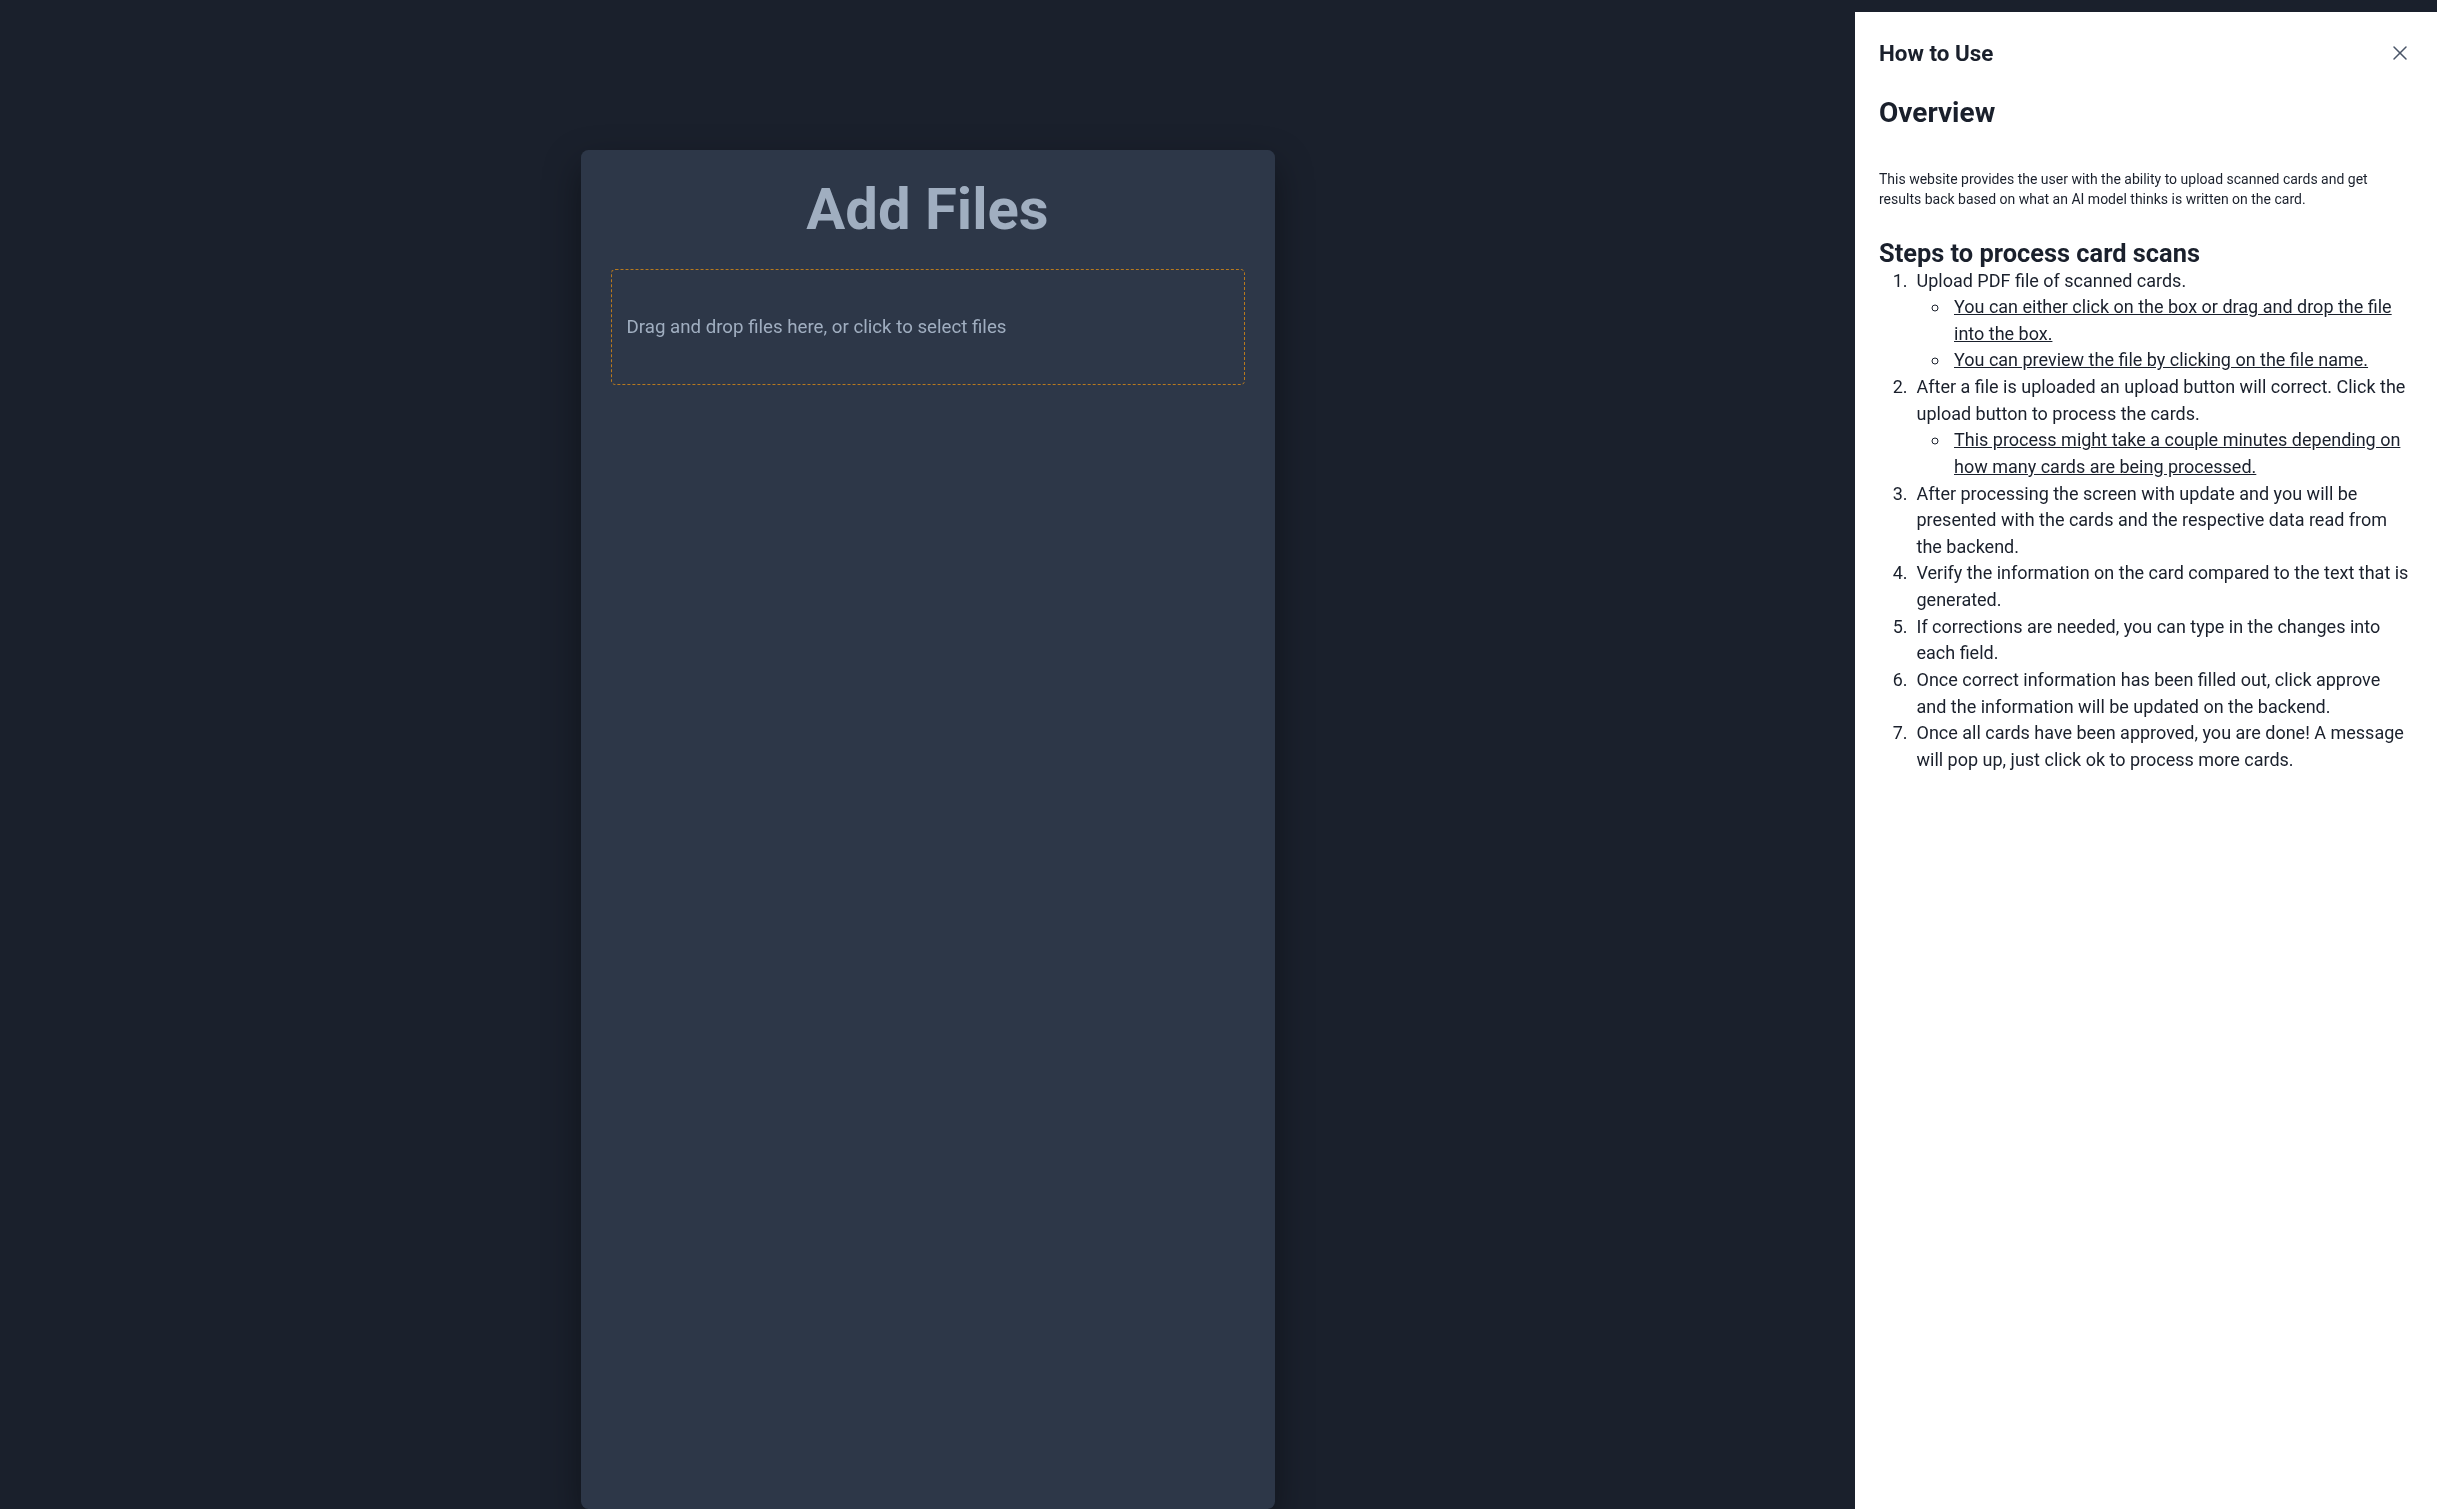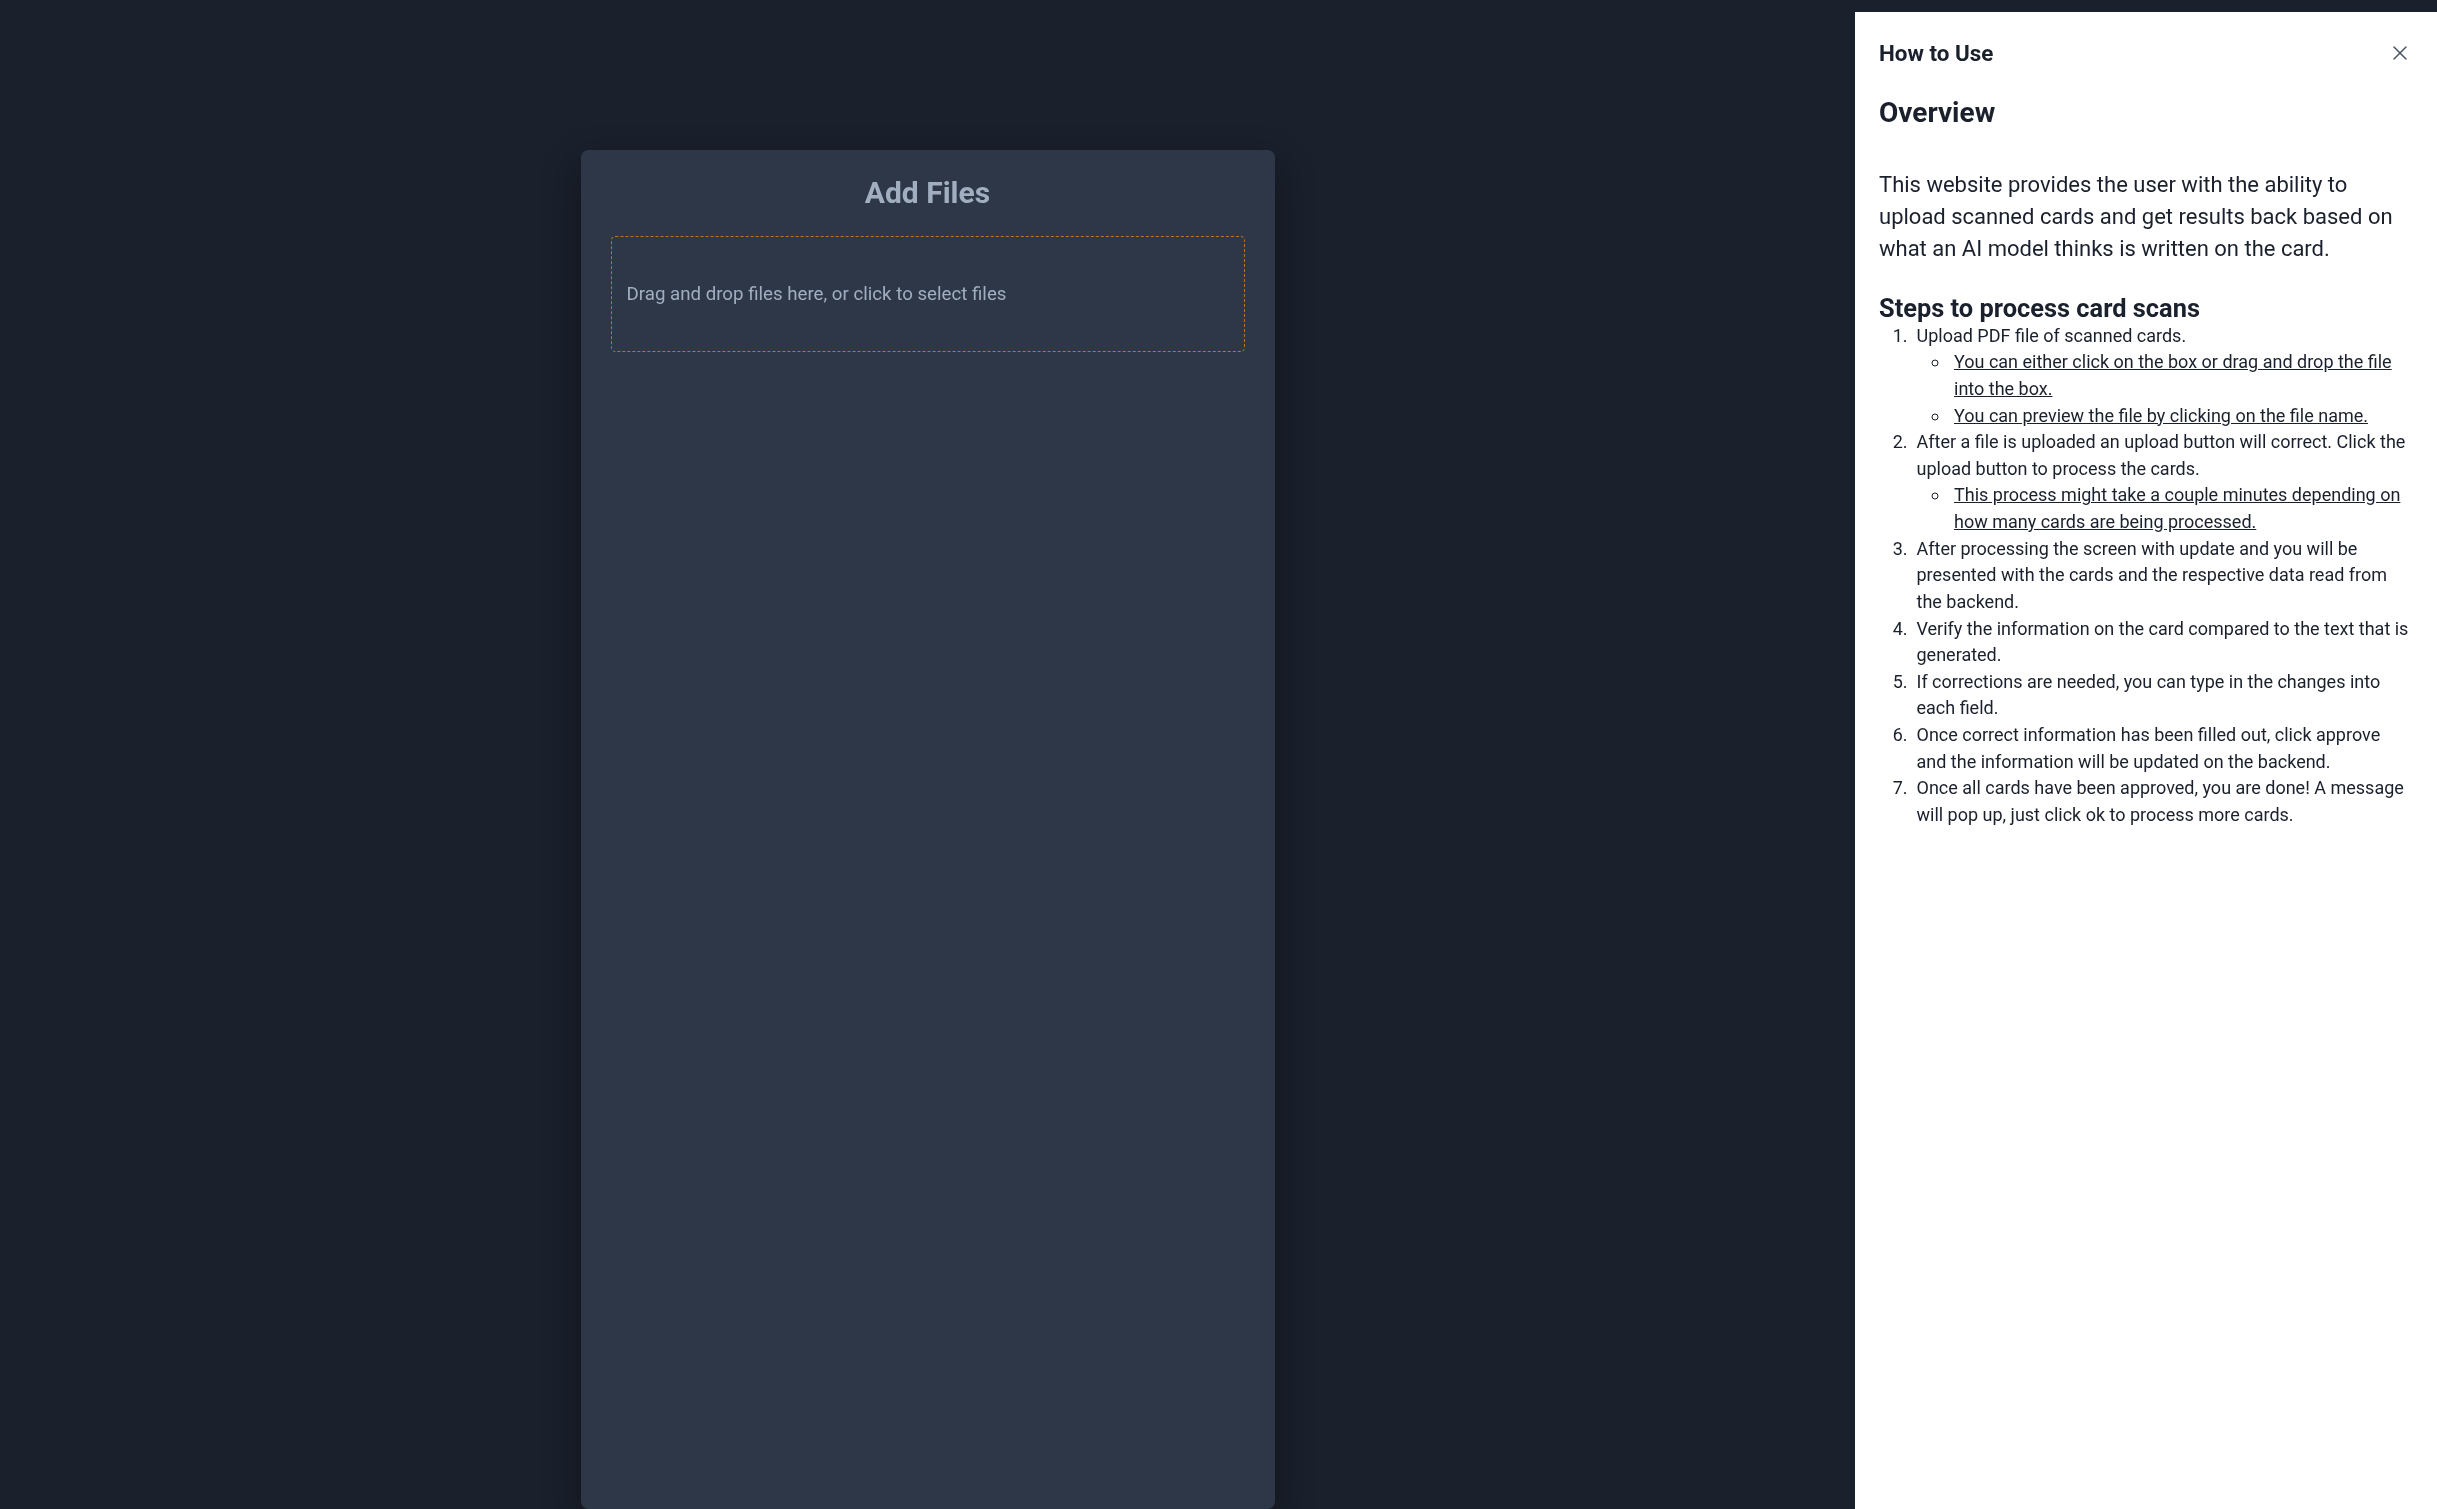--- a/index.html
+++ b/index.html
@@ -28,21 +28,21 @@
     .upload-card {
       width: 694px;
       background: #2d3748;
       border-radius: 7.5px;
       padding: 25.4px 30px 30px 30px;
       box-shadow: 0 15px 37px rgba(0,0,0,0.4);
     }
     .upload-title {
       text-align: center;
       color: #a0aec0;
-      font-size: 30px;
+      font-size: 58px;
       font-weight: 700;
       margin-bottom: 25.4px;
     }
     .dropzone {
       border: 1.9px dashed #b7791f;
       border-radius: 4.5px;
       padding: 46px 15px;
       text-align: left;
       color: #a0aec0;
       font-size: 18.7px;
@@ -84,21 +84,21 @@
     .close-btn svg {
       width: 18px;
       height: 18px;
     }
     .overview-heading {
       font-size: 28px;
       font-weight: 700;
       margin-bottom: 13.5px;
     }
     .overview-text {
-      font-size: 22px;
+      font-size: 14px;
       line-height: 1.45;
       margin-bottom: 28px;
       margin-top: 40px;
     }
     .steps-heading {
       font-size: 25.4px;
       font-weight: 700;
       margin-bottom: 0;
     }
     ol.steps {

